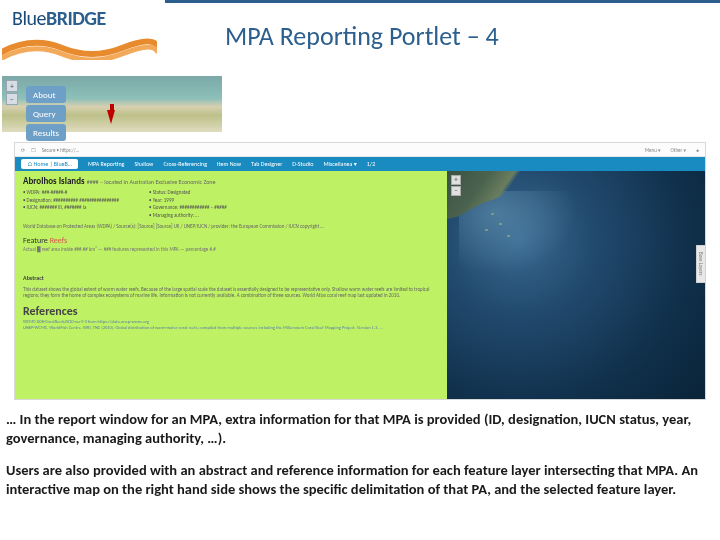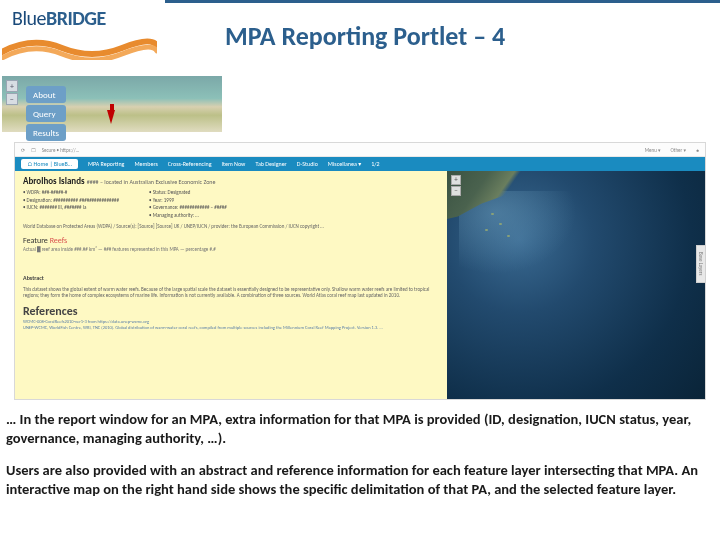--- a/index.html
+++ b/index.html
@@ -32,21 +32,21 @@
     flex: 1;
     height: 68px;
     border-top: 3px solid #2c5f8d;
     display: flex;
     align-items: center;
     padding-left: 60px;
   }
   .title {
     font-size: 26px;
     color: #2c5f8d;
-    font-weight: 700;
+    font-weight: 400;
   }
   .top-section {
     display: flex;
     padding: 6px 14px 4px 2px;
     gap: 14px;
     align-items: flex-start;
   }
   .mini-mock {
     width: 220px;
     height: 56px;
@@ -75,21 +75,21 @@
     font-weight: 700;
     color: #1a1a1a;
     line-height: 1.3;
     padding-top: 2px;
   }
   .screenshot-mock {
     margin: 6px 14px 2px 14px;
     height: 258px;
     border: 1px solid #d8d8d8;
     position: relative;
-    background: #fef9c3;
+    background: #bef264;
     font-size: 6px;
     color: #444;
     display: flex;
     flex-direction: column;
   }
   .ss-topbar { height: 14px; background: #fcfcfc; border-bottom: 1px solid #e8e8e8; display: flex; align-items: center; padding: 0 6px; gap: 6px; font-size: 5px; color: #888; }
   .ss-topbar .right { margin-left: auto; display: flex; gap: 10px; }
   .ss-navbar { height: 14px; background: #1a8bc0; color: #fff; display: flex; align-items: center; padding: 0 6px; gap: 10px; font-size: 6px; }
   .ss-navbar .home-btn { background: #fff; color: #1a8bc0; padding: 1px 6px; border-radius: 2px; }
   .ss-body { flex: 1; display: flex; }
@@ -173,21 +173,21 @@
     <span>Secure • https://…</span>
     <div class="right">
       <span>Menu ▾</span>
       <span>Other ▾</span>
       <span>●</span>
     </div>
   </div>
   <div class="ss-navbar">
     <span class="home-btn">⌂ Home | BlueB…</span>
     <span>MPA Reporting</span>
-    <span>Members</span>
+    <span>Shallow</span>
     <span>Cross-Referencing</span>
     <span>Item Now</span>
     <span>Tab Designer</span>
     <span>D-Studio</span>
     <span>Miscellanea ▾</span>
     <span>1/2</span>
   </div>
   <div class="ss-body">
     <div class="ss-left">
       <div class="mpa-title">

